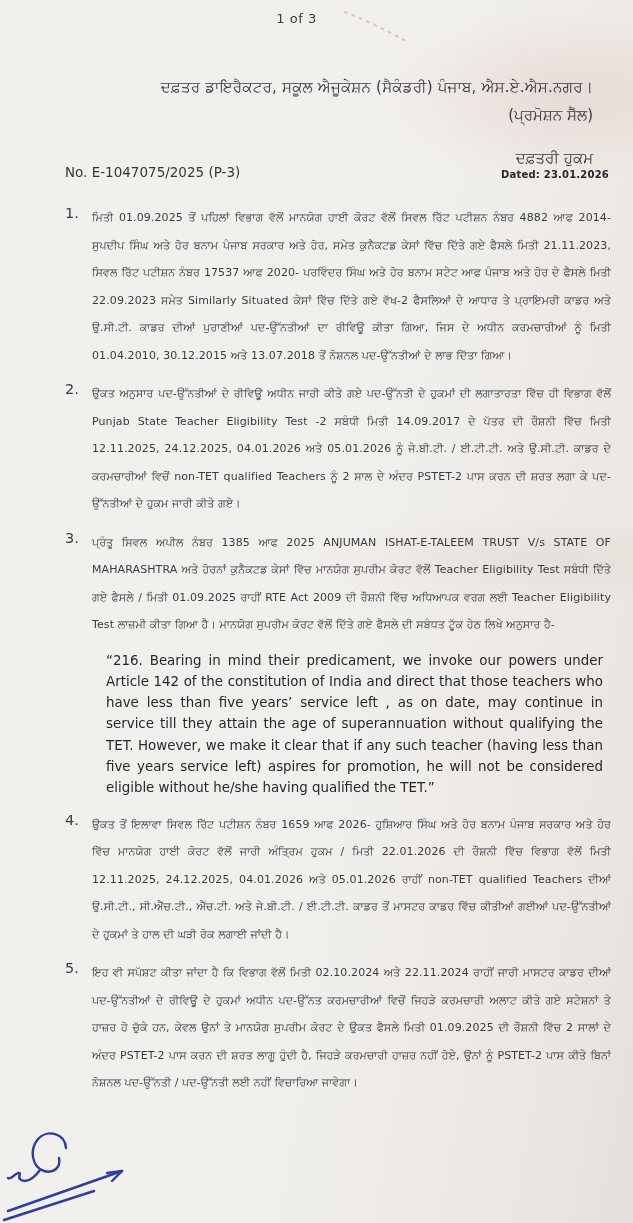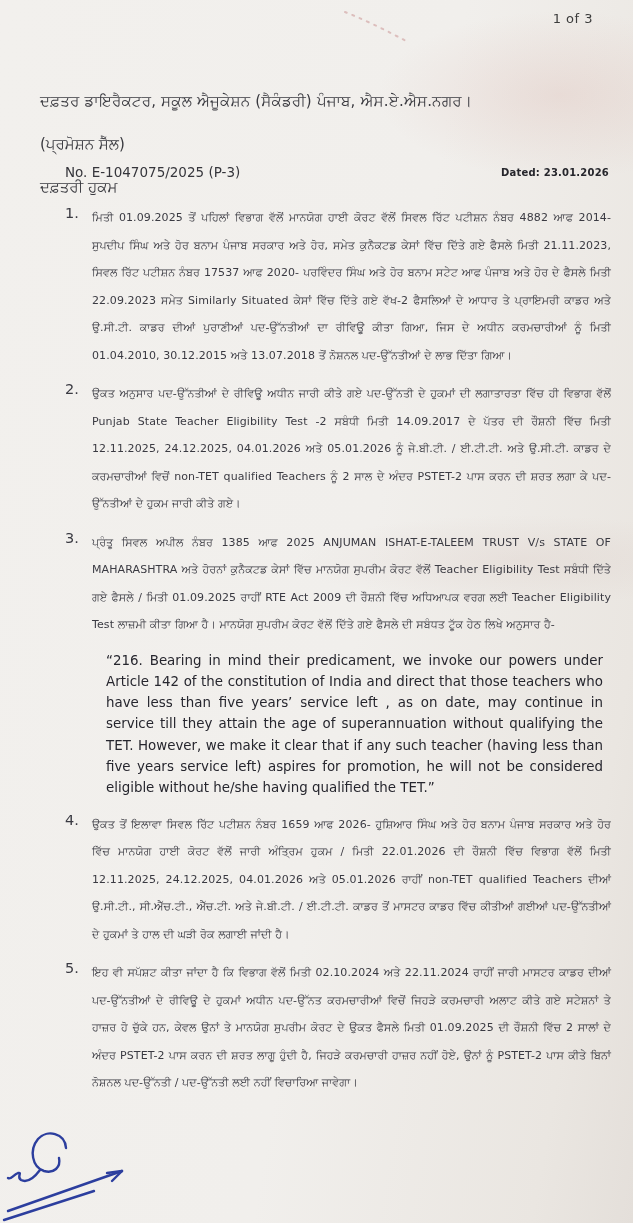--- a/index.html
+++ b/index.html
@@ -14,35 +14,35 @@
     width:633px;height:1223px;
     overflow:hidden;
     color:#3a3a42;
     background:
       radial-gradient(ellipse 260px 120px at 560px 95px, rgba(216,178,170,0.28), rgba(216,178,170,0) 70%),
       radial-gradient(ellipse 300px 60px at 520px 560px, rgba(205,182,175,0.20), rgba(205,182,175,0) 75%),
       linear-gradient(100deg,#f2f0ed 0%,#f1efec 55%,#eae6e1 88%,#e4dfda 100%);
   }
   .page-indicator{
     position:absolute;top:11px;left:0;right:40px;
-    text-align:right;
+    text-align:center;
     font-size:13px;color:#3c3c3c;letter-spacing:.5px;
   }
   .scribble{position:absolute;top:6px;left:342px;}
   .header{
-    position:absolute;top:88px;left:40px;right:40px;
-    text-align:left;
+    position:absolute;top:74px;left:40px;right:40px;
+    text-align:right;
     font-size:15px;line-height:27px;color:#39393f;
   }
   .header .office{letter-spacing:.2px;}
-  .header .cell{margin-top:16px;}
+  .header .cell{margin-top:1px;}
   .header .order-title{margin-top:16px;}
   .ref-row{
     position:absolute;top:164px;left:65px;right:24px;
-    display:flex;justify-content:space-between;align-items:center;
+    display:flex;justify-content:space-between;align-items:flex-end;
   }
   .ref-number{font-size:13.5px;color:#35353b;}
   .ref-dated{font-size:10px;font-weight:bold;color:#26262c;letter-spacing:.2px;}
   .body-list{
     position:absolute;top:204px;left:92px;right:22px;
   }
   .para{position:relative;margin-bottom:11px;}
   .para-num{
     position:absolute;left:-27px;top:1px;
     font-size:14.5px;color:#3a3a42;

